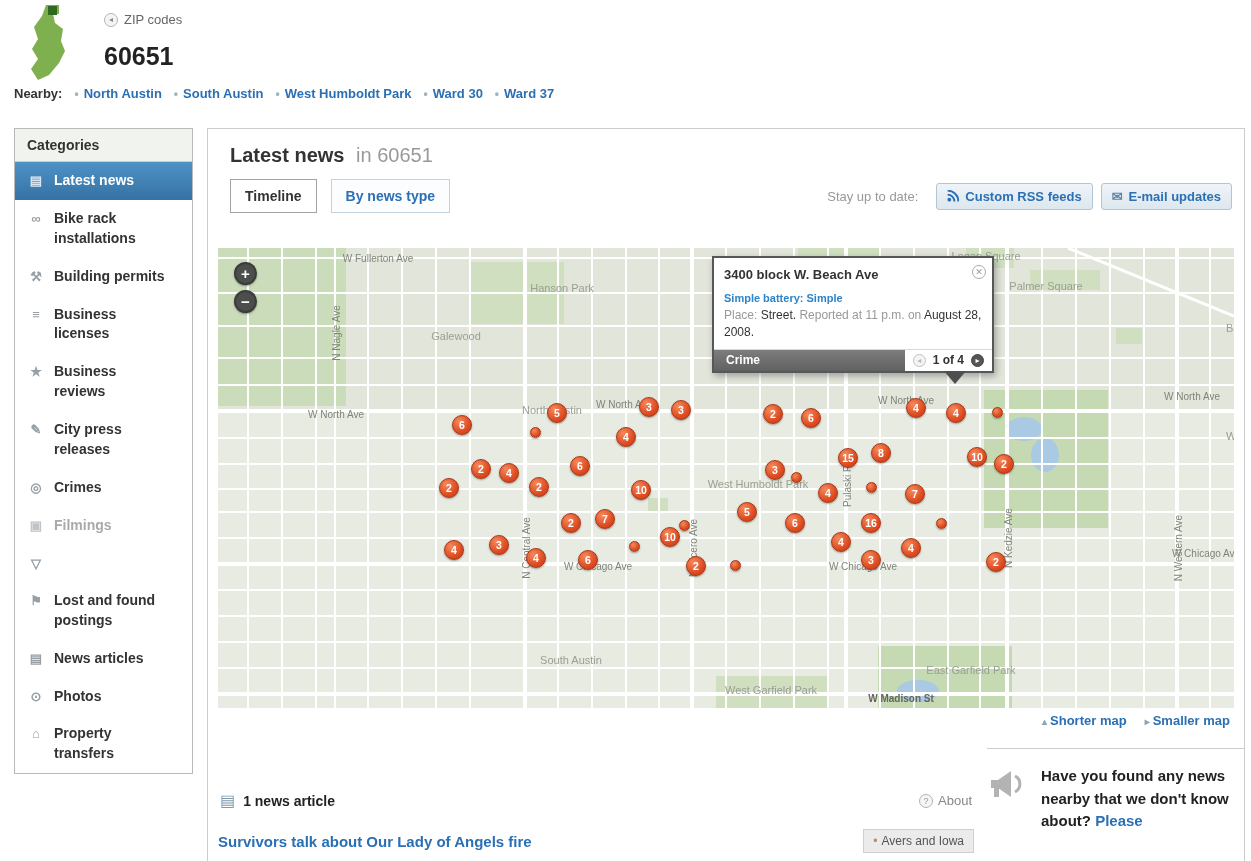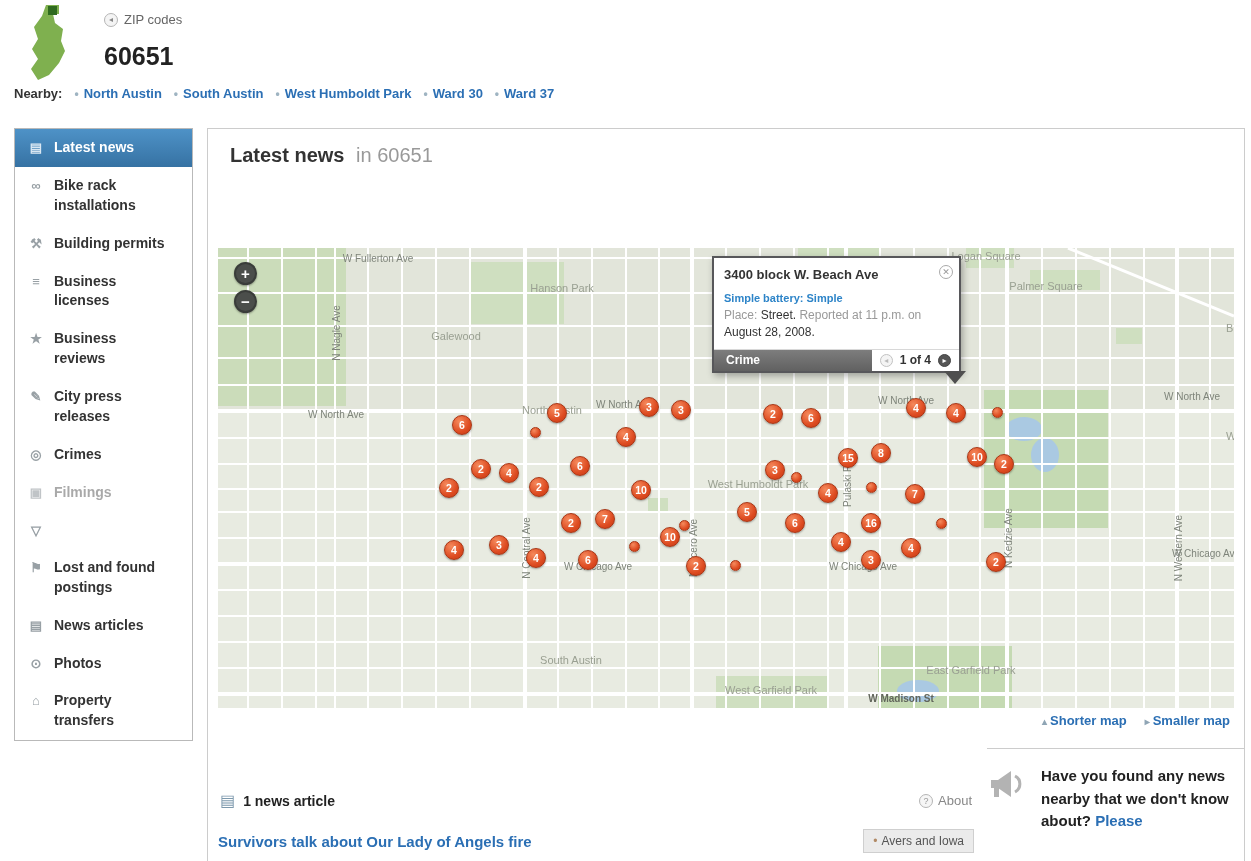--- a/index.html
+++ b/index.html
@@ -50,21 +50,21 @@
   .slbl.edge { transform:translate(0,-50%); }
   .mk { position:absolute; z-index:5; width:20px; height:20px; margin:-10px 0 0 -10px; border-radius:50%;
         background:radial-gradient(circle at 35% 30%, #f58a5d, #dd4a20 62%, #c23c17);
         border:1px solid #a83514; color:#fff; font-weight:bold; font-size:10.5px;
         display:flex; align-items:center; justify-content:center; box-shadow:0 1px 2px rgba(0,0,0,.35); cursor:pointer; }
   .mk.dot { width:11px; height:11px; margin:-5px 0 0 -5px; }
   .zoom { position:absolute; left:16px; top:14px; z-index:8; }
   .zbtn { width:23px; height:23px; border-radius:50%; background:#4b4e4b; border:2px solid #3a3d3a; color:#fff; font-size:15px; font-weight:bold; text-align:center; line-height:19px; margin-bottom:5px; box-shadow:0 1px 2px rgba(0,0,0,.35); cursor:pointer; }
 
   
-  .popup { position:absolute; left:494px; top:8px; width:249px; z-index:10; background:#fff; border:2px solid #57575a; box-shadow:2px 3px 7px rgba(0,0,0,.3); }
+  .popup { position:absolute; left:494px; top:8px; width:282px; z-index:10; background:#fff; border:2px solid #57575a; box-shadow:2px 3px 7px rgba(0,0,0,.3); }
   .popup-h { padding:9px 26px 4px 10px; font-weight:bold; font-size:13px; color:#333; }
   .popup-close { position:absolute; right:6px; top:7px; width:14px; height:14px; border:1px solid #aaa; border-radius:50%; color:#999; font-size:9px; line-height:12px; text-align:center; cursor:pointer; background:#fff; }
   .popup-b { padding:2px 10px 8px; }
   .popup-link { color:#2d84c8; font-weight:bold; font-size:11px; display:inline-block; margin-bottom:3px; }
   .popup-meta { font-size:12px; line-height:1.4; }
   .popup-meta .gray { color:#999; }
   .popup-meta .dk { color:#333; }
   .popup-f { display:flex; align-items:stretch; height:22px; border-top:1px solid #d8d8d8; }
   .popup-cat { flex:1; background:linear-gradient(#7d7d7d,#616161); color:#fff; font-weight:bold; font-size:12px; padding:3px 12px; }
   .popup-pager { display:flex; align-items:center; gap:7px; padding:0 8px; background:#fff; }
@@ -108,20 +108,21 @@
 <div id="breadcrumb-row">
   <span class="crumb-icon">◂</span>
   <a href="#" style="color:#666">ZIP codes</a>
 </div>
 <div id="page-title">60651</div>
 <div id="nearby-row">
   <span>Nearby:</span><span><span class="blt">•</span><a class="nearby-link" href="#">North Austin</a><span class="blt">•</span><a class="nearby-link" href="#">South Austin</a><span class="blt">•</span><a class="nearby-link" href="#">West Humboldt Park</a><span class="blt">•</span><a class="nearby-link" href="#">Ward 30</a><span class="blt">•</span><a class="nearby-link" href="#">Ward 37</a></span>
 </div>
 
 <div id="sidebar">
+  <div class="sidebar-header">Categories</div>
   <div>
       <div class="side-item selected">
         <span class="icn">▤</span>
         <span class="lbl">Latest news</span>
       </div>
       <div class="side-item">
         <span class="icn">∞</span>
         <span class="lbl">Bike rack installations</span>
       </div>
       <div class="side-item">
@@ -169,20 +170,37 @@
       </div>
     </div>
 </div>
 
 <div id="main-panel">
   <div class="panel-head">
     <span class="hprefix">Latest news</span>
     <span class="hsuffix">in 60651</span>
   </div>
 
+  <div class="tab-row">
+    <div class="tab active">Timeline</div>
+    <div class="tab inactive">By news type</div>
+    <span class="stay-label">Stay up to date:</span>
+    <a href="#" class="feed-btn">
+      <svg width="12" height="12" viewBox="0 0 12 12">
+        <circle cx="2.3" cy="9.7" r="1.9" fill="#2b6fb4"></circle>
+        <path d="M0.6,4.6 a6.8,6.8 0 0 1 6.8,6.8" stroke="#2b6fb4" stroke-width="1.9" fill="none"></path>
+        <path d="M0.6,0.6 a10.8,10.8 0 0 1 10.8,10.8" stroke="#2b6fb4" stroke-width="1.9" fill="none"></path>
+      </svg>
+      <span>Custom RSS feeds</span>
+    </a>
+    <a href="#" class="feed-btn">
+      <span class="env">✉</span>
+      <span>E-mail updates</span>
+    </a>
+  </div>
 
   <div id="map">
     <svg class="base" width="1016" height="460" viewBox="0 0 1016 460">
       <rect width="1016" height="460" fill="#e8ebe1"></rect>
       <rect width="1016" height="163" fill="#e2e5da"></rect>
 
       <rect x="0" y="0" width="128" height="158" fill="#cbdcba"></rect>
       <rect x="252" y="14" width="94" height="62" fill="#cfdfc0"></rect>
       <rect x="580" y="0" width="82" height="26" fill="#cfdfc0"></rect>
       <rect x="748" y="0" width="48" height="20" fill="#cfdfc0"></rect>

